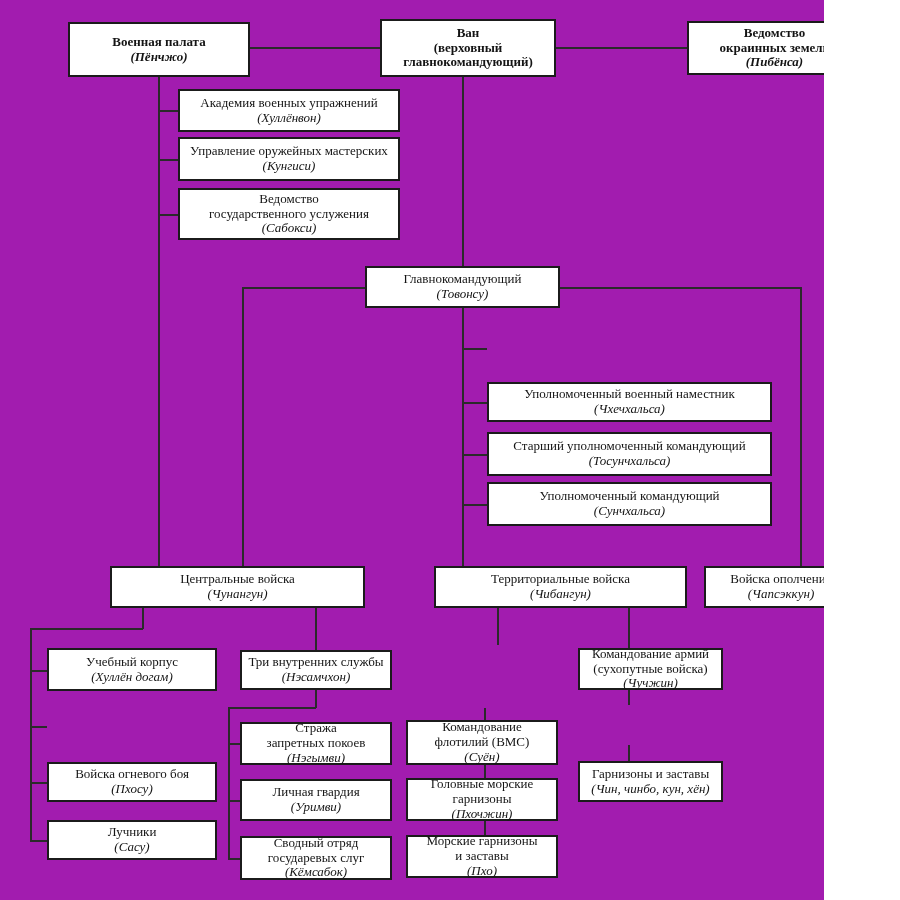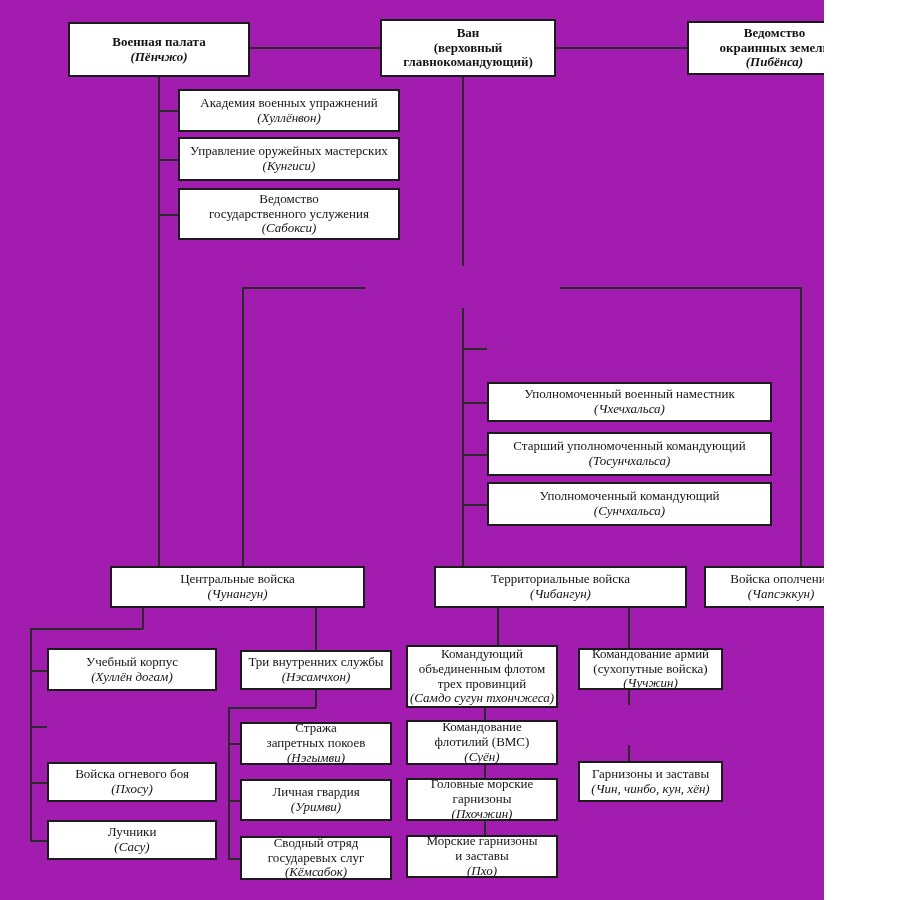--- a/index.html
+++ b/index.html
@@ -90,20 +90,24 @@
   <div class="node" style="left:178px;top:137px;width:222px;height:44px">
     <span>Управление оружейных мастерских</span>
     <span class="it">(Кунгиси)</span>
   </div>
   <div class="node" style="left:178px;top:188px;width:222px;height:52px">
     <span>Ведомство</span>
     <span>государственного услужения</span>
     <span class="it">(Сабокси)</span>
   </div>
 
+  <div class="node" style="left:365px;top:266px;width:195px;height:42px">
+    <span>Главнокомандующий</span>
+    <span class="it">(Товонсу)</span>
+  </div>
 
   <div class="node" style="left:487px;top:382px;width:285px;height:40px">
     <span>Уполномоченный военный наместник</span>
     <span class="it">(Чхечхальса)</span>
   </div>
   <div class="node" style="left:487px;top:432px;width:285px;height:44px">
     <span>Старший уполномоченный командующий</span>
     <span class="it">(Тосунчхальса)</span>
   </div>
   <div class="node" style="left:487px;top:482px;width:285px;height:44px">
@@ -149,26 +153,20 @@
   <div class="node" style="left:240px;top:779px;width:152px;height:42px">
     <span>Личная гвардия</span>
     <span class="it">(Уримви)</span>
   </div>
   <div class="node" style="left:240px;top:836px;width:152px;height:44px">
     <span>Сводный отряд</span>
     <span>государевых слуг</span>
     <span class="it">(Кёмсабок)</span>
   </div>
 
-  <div class="node" style="left:406px;top:645px;width:152px;height:63px">
-    <span>Командующий</span>
-    <span>объединенным флотом</span>
-    <span>трех провинций</span>
-    <span class="it">(Самдо сугун тхончжеса)</span>
-  </div>
   <div class="node" style="left:406px;top:778px;width:152px;height:43px">
     <span>Головные морские</span>
     <span>гарнизоны</span>
     <span class="it">(Пхочжин)</span>
   </div>
   <div class="node" style="left:406px;top:720px;width:152px;height:45px">
     <span>Командование</span>
     <span>флотилий (ВМС)</span>
     <span class="it">(Суён)</span>
   </div>

